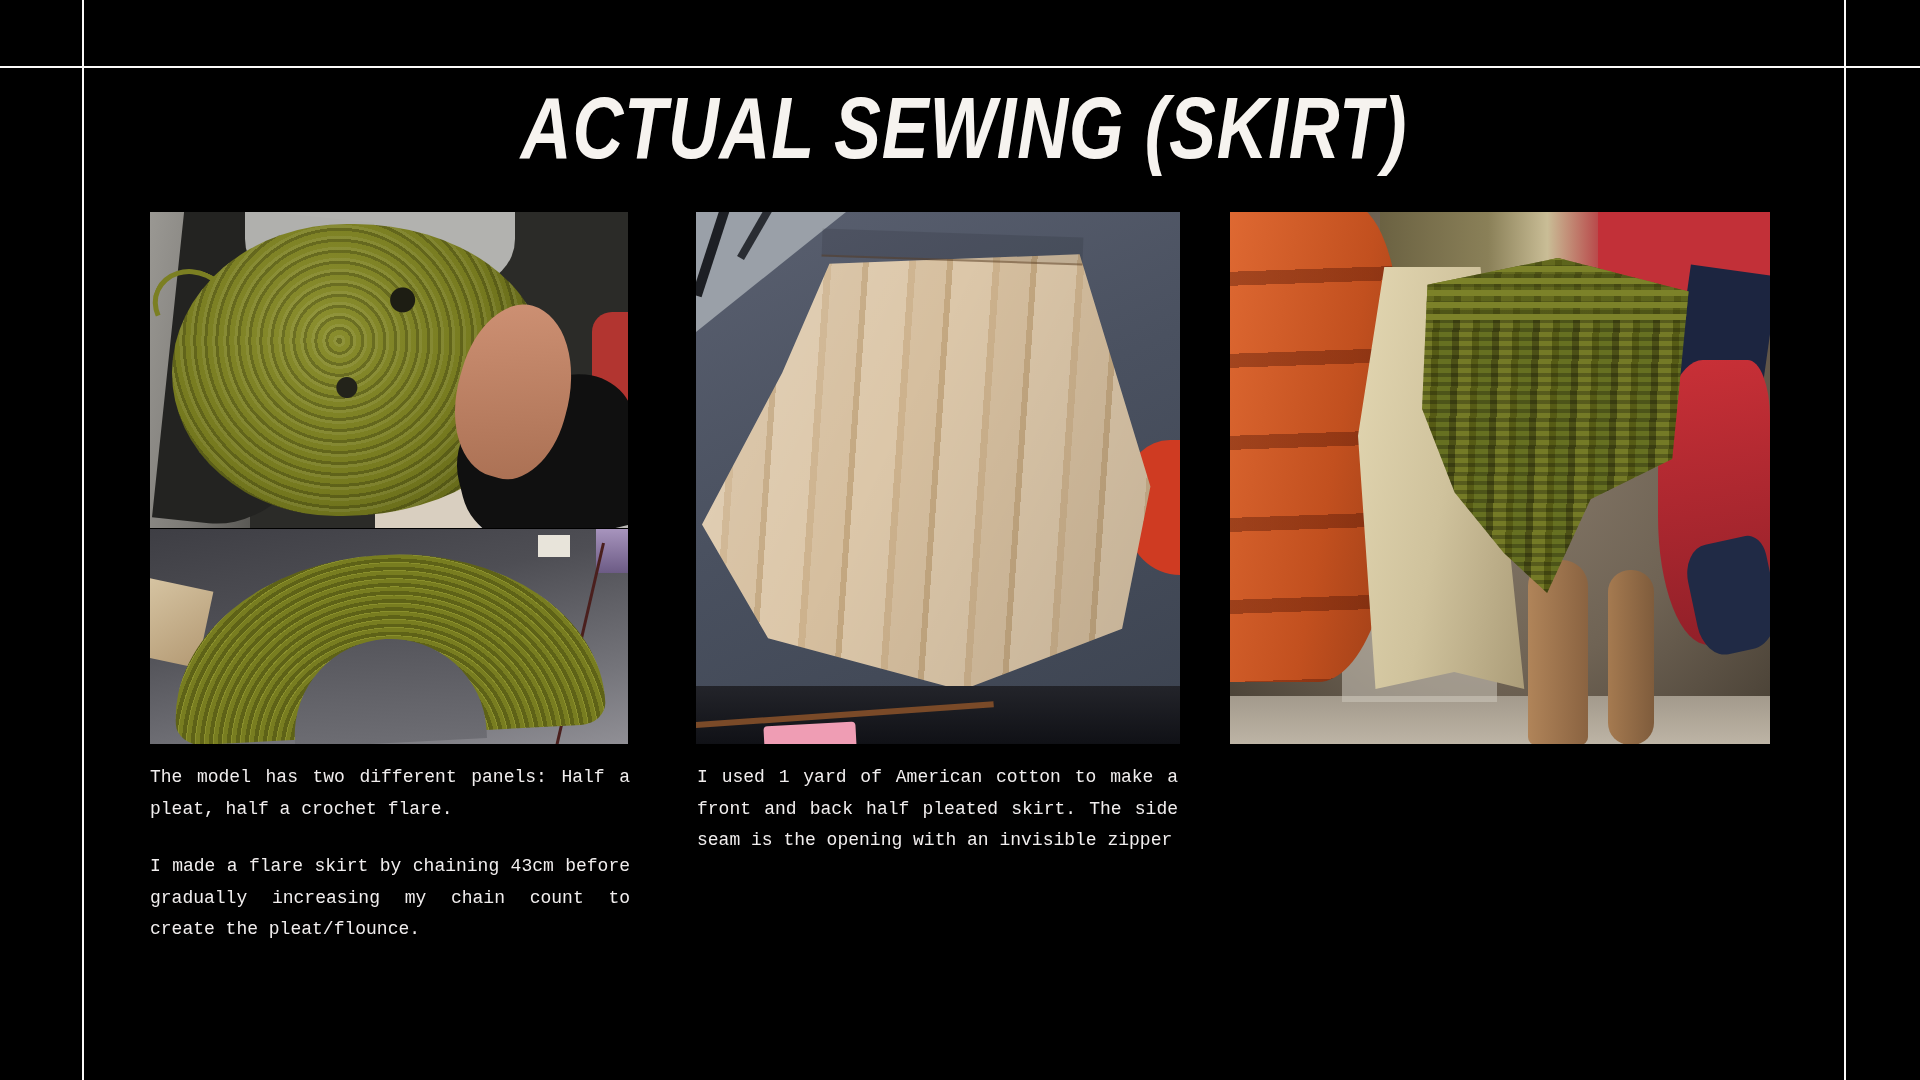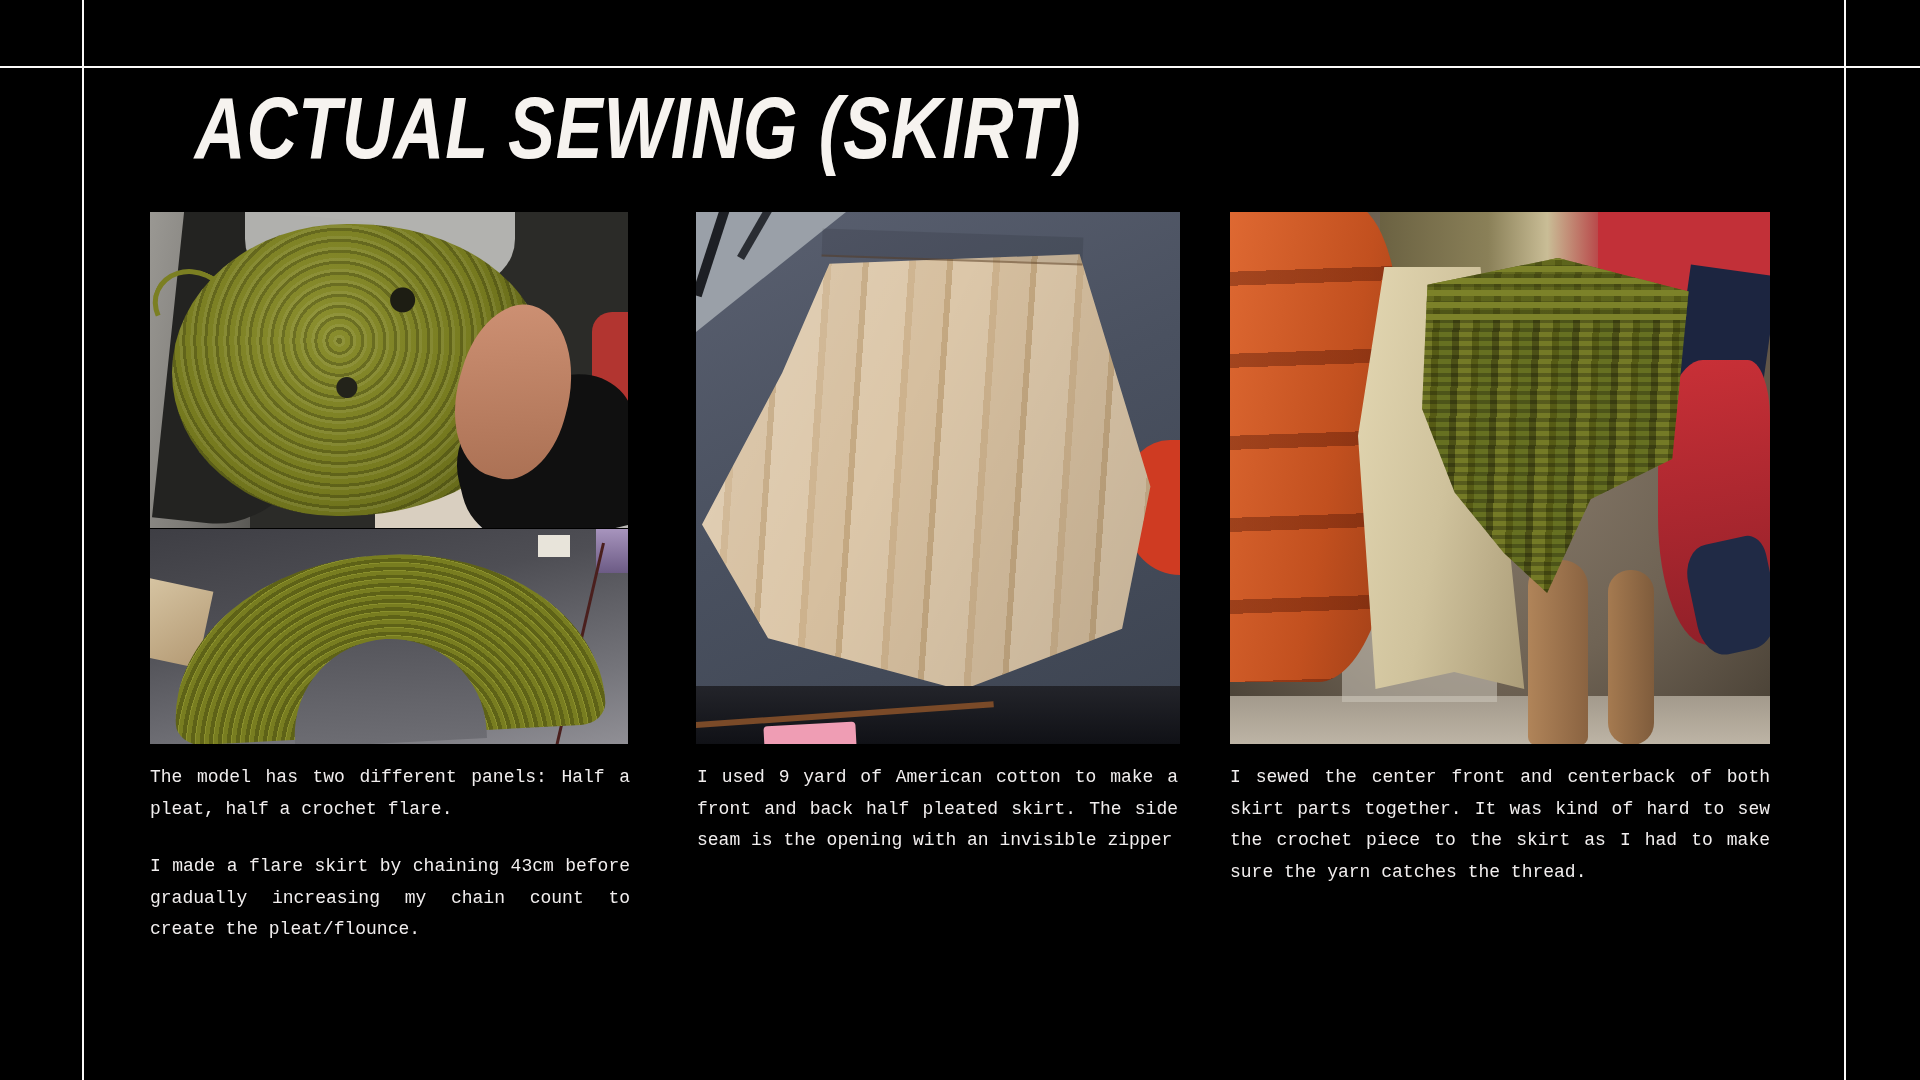--- a/index.html
+++ b/index.html
@@ -3,21 +3,21 @@
 <meta charset="utf-8">
 <style>
   html,body{margin:0;padding:0;background:#000;}
   .slide{position:relative;width:1920px;height:1080px;background:#000;overflow:hidden;
          font-family:"Liberation Mono","DejaVu Sans Mono",monospace;}
   
   .frame-h{position:absolute;left:0;right:0;top:66px;height:2px;background:#fbfaf8;}
   .frame-v{position:absolute;top:0;bottom:0;width:2px;background:#fbfaf8;}
   .frame-v.left{left:82px;} .frame-v.right{left:1844px;}
   
-  .title{position:absolute;left:84px;right:76px;top:78px;margin:0;
+  .title{position:absolute;left:84px;right:76px;top:78px;margin:0;text-align:center;
          font-family:"Liberation Sans","DejaVu Sans",sans-serif;font-weight:700;font-style:italic;
          font-size:88px;line-height:100px;color:#f6f3ef;letter-spacing:1px;white-space:nowrap;}
   .title>span{display:inline-block;transform:scaleX(0.8);transform-origin:center;}
   
   .photo{position:absolute;overflow:hidden;}
   .photo *{position:absolute;}
   
   .photo1{left:150px;top:212px;width:478px;height:316px;background:#2b2b28;}
   .p1-floor{left:0;top:0;width:100px;height:316px;background:linear-gradient(100deg,#9a9893,#7c7a76 60%,#5a5955);}
   .p1-dark{left:18px;top:0;width:190px;height:316px;background:#232321;border-radius:0 0 70% 0;transform:rotate(6deg);}
@@ -163,19 +163,16 @@
     <div class="p4-crochet">
       <div class="p4-crochetband"></div>
     </div>
   </div>
 
   <div class="caption c1">
       <p>The model has two different panels: Half a pleat, half a crochet flare.</p>
       <p>I made a flare skirt by chaining 43cm before gradually increasing my chain count to create the pleat/flounce.</p>
     </div>
   <div class="caption c2">
-      <p>I used 9 yard of American cotton to make a front and back half pleated skirt. The side seam is the opening with an invisible zipper</p>
-    </div>
-  <div class="caption c3">
-      <p>I sewed the center front and centerback of both skirt parts together. It was kind of hard to sew the crochet piece to the skirt as I had to make sure the yarn catches the thread.</p>
+      <p>I used 1 yard of American cotton to make a front and back half pleated skirt. The side seam is the opening with an invisible zipper</p>
     </div>
 
 </div>
 
 </body></html>

